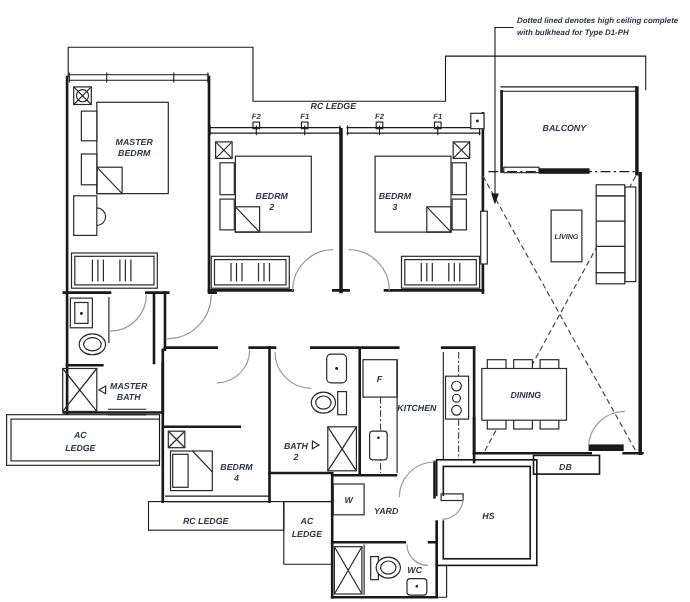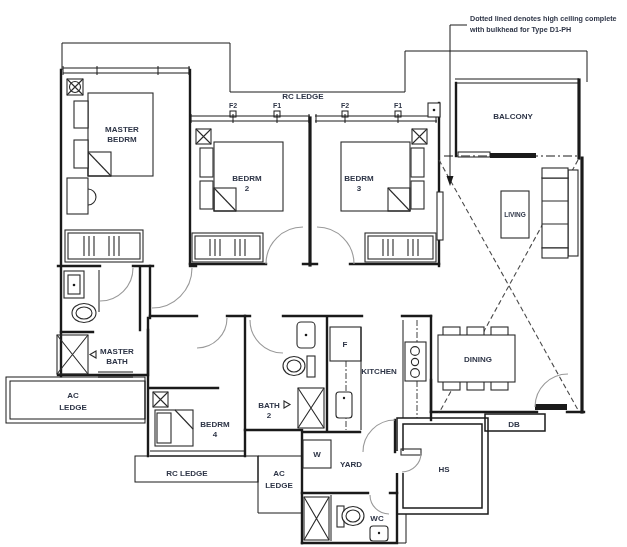--- a/index.html
+++ b/index.html
@@ -1,20 +1,20 @@
 <!DOCTYPE html>
 <html style="--wall: #1a1a1a; --furn: #2b2b2b; --arc: #9a9a9a; --dashed: #4a4a4a; --text: #2e3547; --bg: #ffffff;"><head>
 <meta charset="utf-8">
 <style>
   :root{
     --wall:#1a1a1a; --furn:#2b2b2b; --arc:#9a9a9a;
     --dashed:#4a4a4a; --text:#2e3547; --bg:#ffffff;
   }
   html,body{margin:0;padding:0;background:var(--bg);}
-  .plan-wrap{width:627px;height:547px;position:relative;background:var(--bg);overflow:hidden;}
+  .plan-wrap{width:627px;height:547px;position:relative;background:var(--bg);overflow:hidden;font-style:italic;}
   svg{display:block}
   .w2{stroke:var(--wall);stroke-width:2.4;fill:none;stroke-linecap:square}
   .w3{stroke:var(--wall);stroke-width:3.2;fill:none;stroke-linecap:square}
   .w15{stroke:var(--wall);stroke-width:1.5;fill:none}
   .thin{stroke:var(--wall);stroke-width:1;fill:none}
   .furn{stroke:var(--furn);stroke-width:1.1;fill:#fff}
   .furnN{stroke:var(--furn);stroke-width:1.1;fill:none}
   .blk{fill:var(--wall);stroke:none}
   .arc{stroke:var(--arc);stroke-width:1.1;fill:none}
   .dash{stroke:var(--dashed);stroke-width:1.1;fill:none;stroke-dasharray:5 3}

